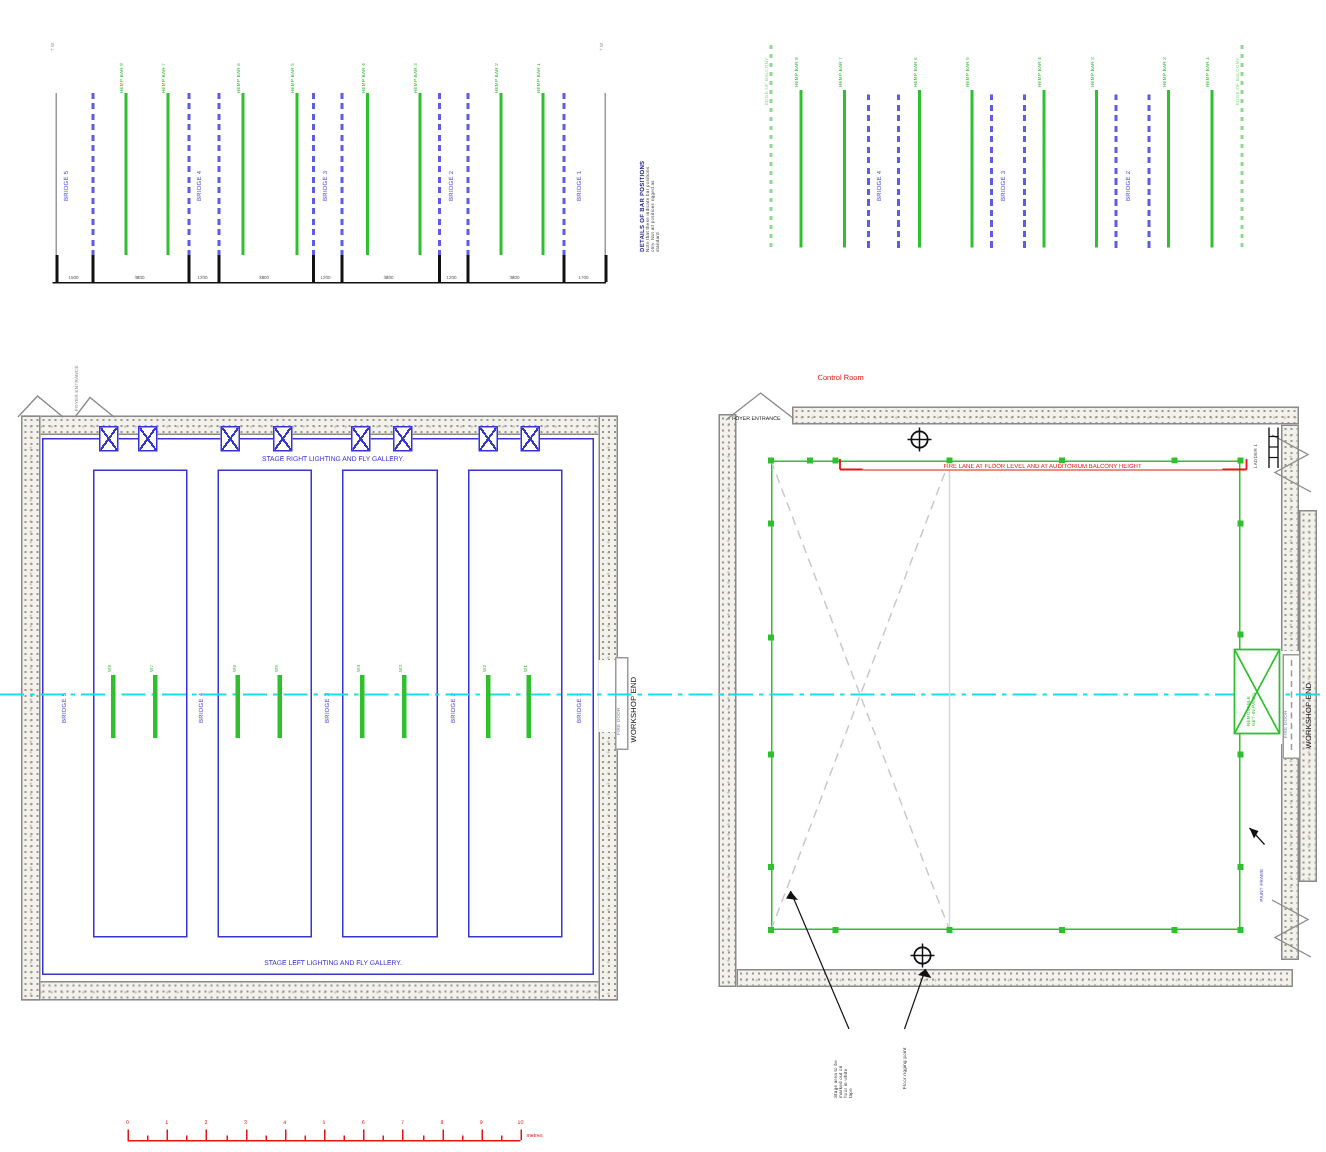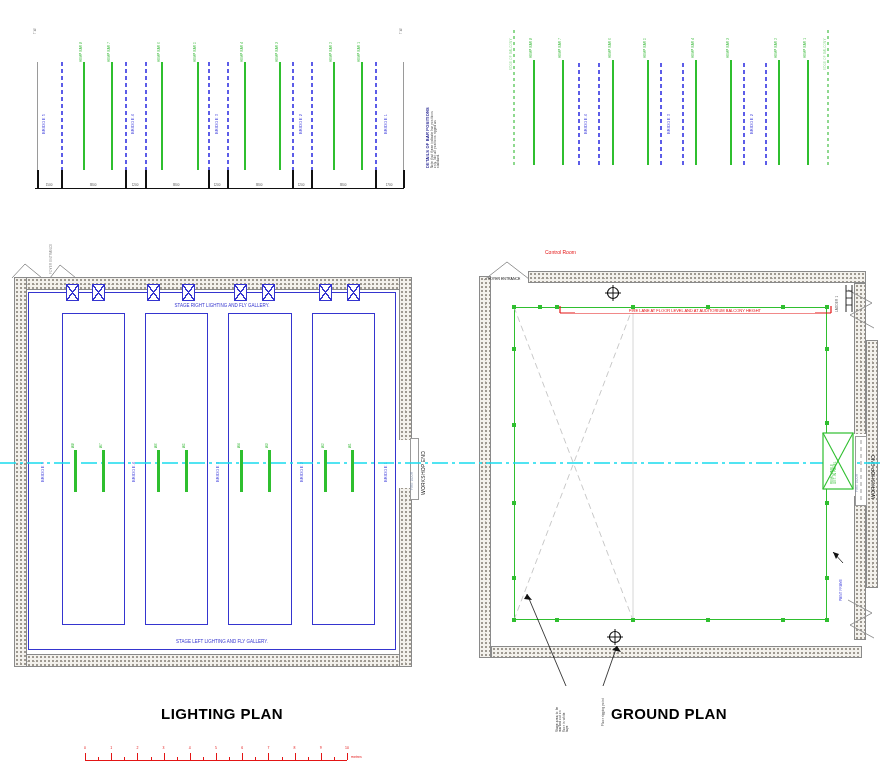--- a/index.html
+++ b/index.html
@@ -106,22 +106,20 @@
     <line x1="846" y1="298" x2="852" y2="298" stroke="#111" stroke-width="0.8"></line>
     <line x1="846" y1="305" x2="852" y2="305" stroke="#111" stroke-width="0.8"></line>
 
     <rect x="823" y="433" width="30" height="56" fill="#fff" stroke="#2fbf2f" stroke-width="1.2"></rect>
     <line x1="823" y1="433" x2="853" y2="489" stroke="#2fbf2f" stroke-width="1.1"></line>
     <line x1="823" y1="489" x2="853" y2="433" stroke="#2fbf2f" stroke-width="1.1"></line>
 
     <line x1="861" y1="440" x2="861" y2="502" stroke="#9a9a9a" stroke-width="1" stroke-dasharray="4 3"></line>
   </svg>
 
-  <div class="title" style="left:122px;top:705px;width:200px;">LIGHTING PLAN</div>
-  <div class="title" style="left:569px;top:705px;width:200px;">GROUND PLAN</div>
 
   <div class="lbl" style="left:122px;top:304px;width:200px;text-align:center;font-size:4.5px;color:#3535cf;z-index:10;">STAGE RIGHT LIGHTING AND FLY GALLERY.</div>
   <div class="lbl" style="left:122px;top:640px;width:200px;text-align:center;font-size:4.5px;color:#3535cf;z-index:10;">STAGE LEFT LIGHTING AND FLY GALLERY.</div>
 
   <div class="vt" style="left:50px;top:246px;height:28px;font-size:3px;color:#888;">FOYER ENTRANCE</div>
   <div class="vt" style="left:411px;top:448px;height:42px;font-size:3px;color:#7788aa;z-index:10;">FIRE DOOR</div>
   <div class="vt" style="left:421px;top:437px;height:58px;font-size:5px;color:#111;">WORKSHOP END</div>
 
   <div class="lbl" style="left:545px;top:250px;width:60px;font-size:5px;color:#e31515;">Control Room</div>
   <div class="lbl" style="left:488px;top:278px;width:45px;font-size:3.5px;color:#111;z-index:10;">FOYER ENTRANCE</div>

